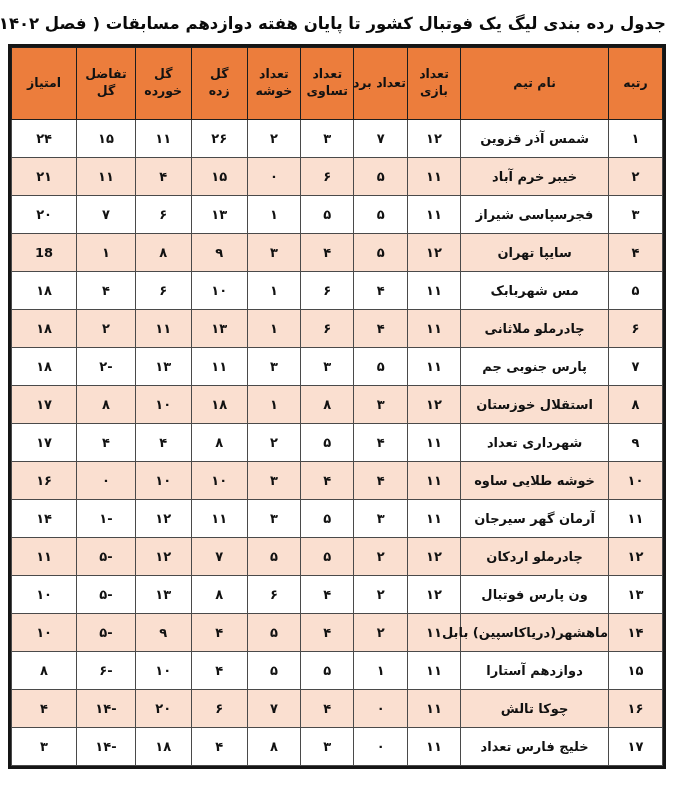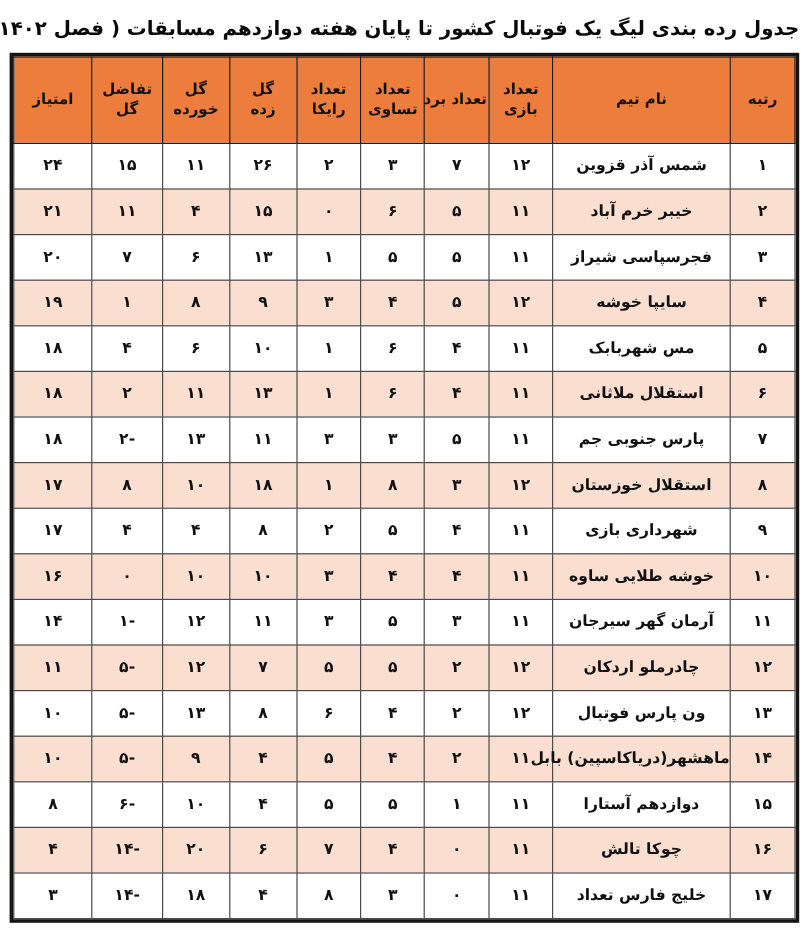--- a/index.html
+++ b/index.html
@@ -133,21 +133,21 @@
             </th>
             <th>
               <span class="hdr-line">تعداد برد</span>
             </th>
             <th>
               <span class="hdr-line">تعداد</span>
               <span class="hdr-line">تساوی</span>
             </th>
             <th>
               <span class="hdr-line">تعداد</span>
-              <span class="hdr-line">رایکا</span>
+              <span class="hdr-line">خوشه</span>
             </th>
             <th>
               <span class="hdr-line">گل</span>
               <span class="hdr-line">زده</span>
             </th>
             <th>
               <span class="hdr-line">گل</span>
               <span class="hdr-line">خورده</span>
             </th>
             <th>
@@ -191,45 +191,45 @@
             <td>۵</td>
             <td>۵</td>
             <td>۱</td>
             <td>۱۳</td>
             <td>۶</td>
             <td>۷</td>
             <td>۲۰</td>
           </tr>
           <tr class="alt">
             <td class="rank-cell">۴</td>
-            <td class="team-cell">سایپا خوشه</td>
+            <td class="team-cell">سایپا تهران</td>
             <td>۱۲</td>
             <td>۵</td>
             <td>۴</td>
             <td>۳</td>
             <td>۹</td>
             <td>۸</td>
             <td>۱</td>
-            <td>۱۹</td>
+            <td>18</td>
           </tr>
           <tr class="plain">
             <td class="rank-cell">۵</td>
             <td class="team-cell">مس شهربابک</td>
             <td>۱۱</td>
             <td>۴</td>
             <td>۶</td>
             <td>۱</td>
             <td>۱۰</td>
             <td>۶</td>
             <td>۴</td>
             <td>۱۸</td>
           </tr>
           <tr class="alt">
             <td class="rank-cell">۶</td>
-            <td class="team-cell">استقلال ملاثانی</td>
+            <td class="team-cell">چادرملو ملاثانی</td>
             <td>۱۱</td>
             <td>۴</td>
             <td>۶</td>
             <td>۱</td>
             <td>۱۳</td>
             <td>۱۱</td>
             <td>۲</td>
             <td>۱۸</td>
           </tr>
           <tr class="plain">
@@ -251,21 +251,21 @@
             <td>۳</td>
             <td>۸</td>
             <td>۱</td>
             <td>۱۸</td>
             <td>۱۰</td>
             <td>۸</td>
             <td>۱۷</td>
           </tr>
           <tr class="plain">
             <td class="rank-cell">۹</td>
-            <td class="team-cell">شهرداری بازی</td>
+            <td class="team-cell">شهرداری تعداد</td>
             <td>۱۱</td>
             <td>۴</td>
             <td>۵</td>
             <td>۲</td>
             <td>۸</td>
             <td>۴</td>
             <td>۴</td>
             <td>۱۷</td>
           </tr>
           <tr class="alt">

